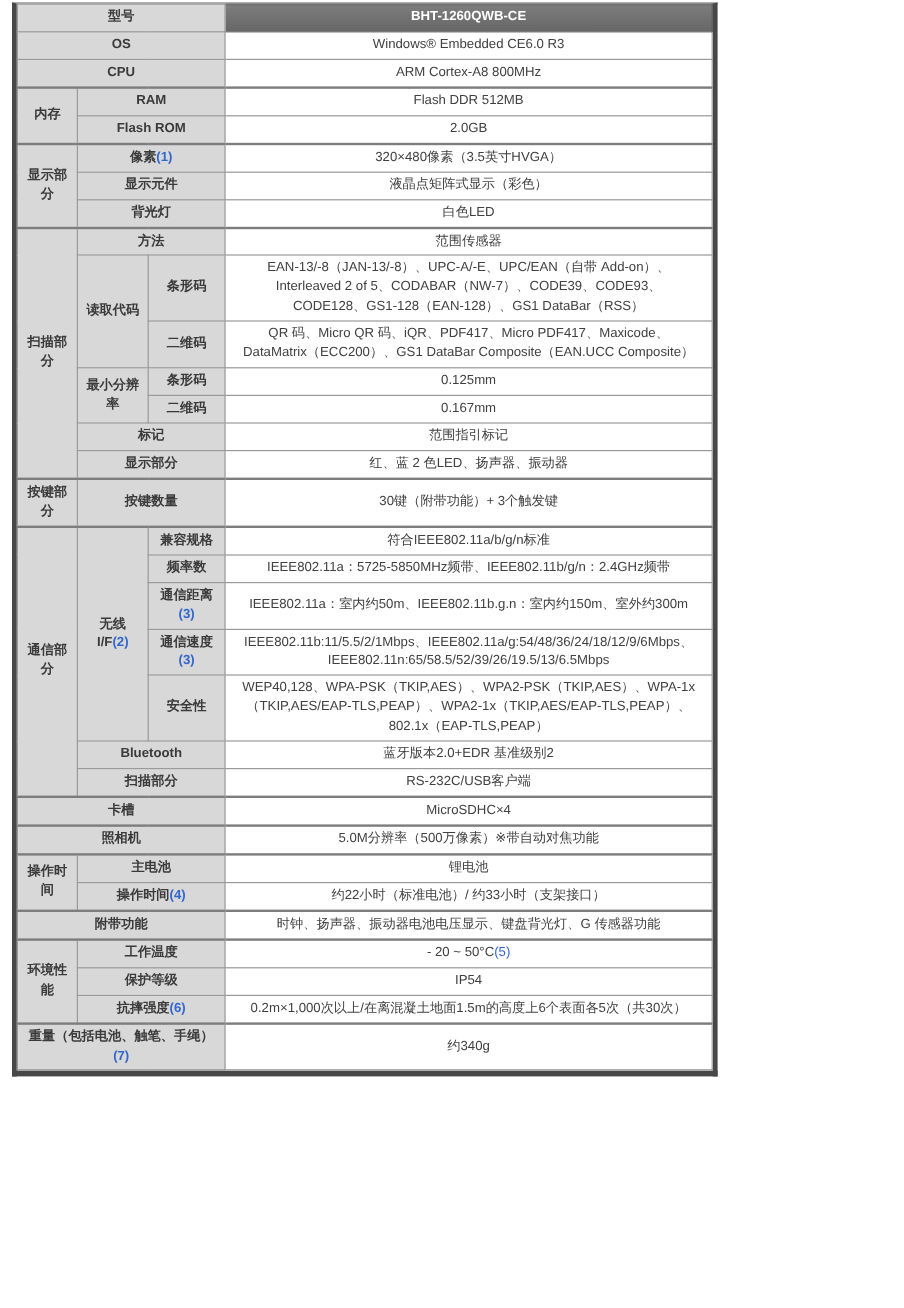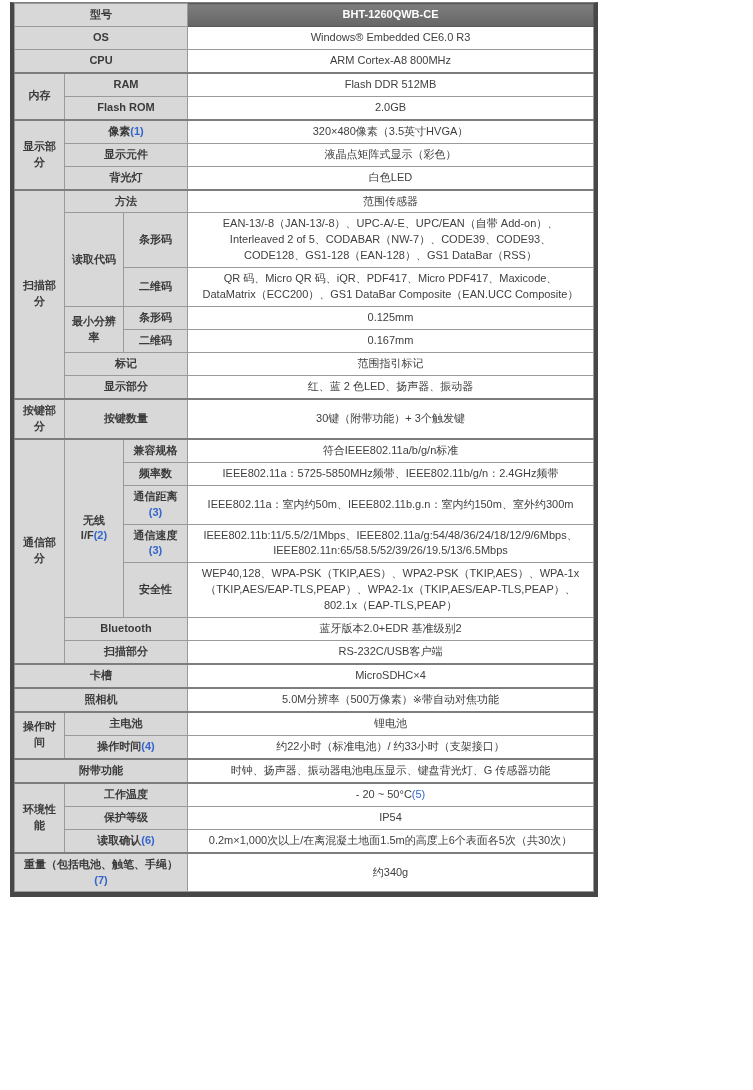--- a/index.html
+++ b/index.html
@@ -217,21 +217,21 @@
   <tr class="sec">
     <th rowspan="3">环境性能</th>
     <th colspan="2">工作温度</th>
     <td><span>- 20 ~ 50°C</span><span class="note">(5)</span></td>
   </tr>
   <tr>
     <th colspan="2">保护等级</th>
     <td>IP54</td>
   </tr>
   <tr>
-    <th colspan="2"><span>读取确认</span><span class="note">(6)</span></th>
+    <th colspan="2"><span>抗摔强度</span><span class="note">(6)</span></th>
     <td>0.2m×1,000次以上/在离混凝土地面1.5m的高度上6个表面各5次（共30次）</td>
   </tr>
 
   <tr class="sec">
     <th colspan="3"><span>重量（包括电池、触笔、手绳）</span><span class="note">(7)</span></th>
     <td>约340g</td>
   </tr>
 
 </tbody>
     </table>

